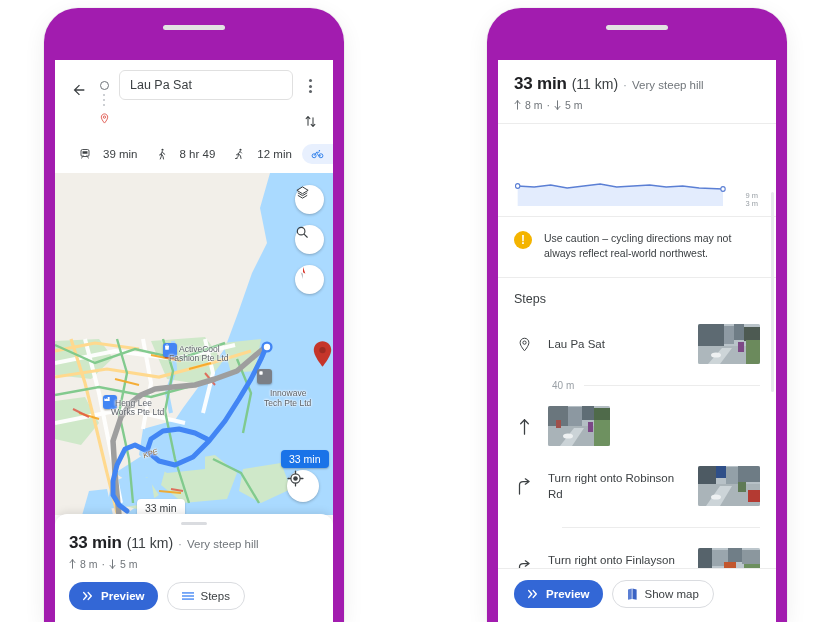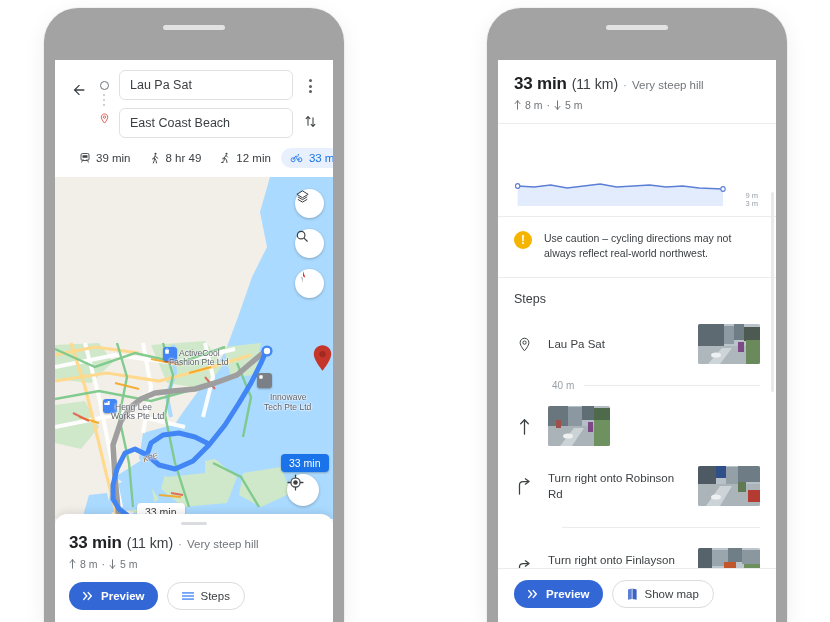--- a/index.html
+++ b/index.html
@@ -7,21 +7,21 @@
     width: 830px; height: 622px;
     background: #ffffff;
     font-family: "Liberation Sans", sans-serif;
     overflow: hidden;
   }
   .stage { position: relative; width: 830px; height: 622px; background:#fff; }
 
   
   .phone {
     position: absolute;
-    background: #a3a3a3;
+    background: #a21caf;
     border-radius: 34px 34px 0 0;
     box-shadow: 0 0 0 1px rgba(0,0,0,0.035), 0 6px 22px rgba(0,0,0,0.07);
     overflow: hidden;
   }
   .phone-left  { left: 44px;  top: 8px;  width: 300px; height: 614px; }
   .phone-right { left: 487px; top: 8px;  width: 300px; height: 614px; }
   .speaker {
     position: absolute; top: 17px; left: 50%; transform: translateX(-50%);
     width: 62px; height: 5px; border-radius: 3px; background: #e2e2e2;
   }
@@ -58,21 +58,21 @@
   .dots-v { display:flex; flex-direction:column; gap:2.5px; align-items:center; }
   .dots-v i { width: 3px; height: 3px; background:#5f6368; border-radius:50%; display:block; }
   .swap-btn { width:26px; flex:0 0 26px; display:flex; align-items:center; justify-content:center; margin-top: 12px; }
 
   
   .modes {
     display: flex; align-items: center; gap: 2px;
     padding: 9px 6px 8px 6px; background:#fff;
   }
   .mode {
-    display:flex; align-items:center; gap: 5px;
+    display:flex; align-items:center; gap: 12px;
     padding: 4px 8px; border-radius: 14px;
     font-size: 11.5px; color: #3c4043; white-space: nowrap;
   }
   .mode.active { background: #e8f0fe; color: #1a73e8; }
   .mode .ic { display:flex; align-items:center; }
 
   
   .map { position: relative; height: 342px; overflow: hidden; background:#aadaff; }
   .map svg { position:absolute; inset:0; }
   .map-label {
@@ -188,23 +188,20 @@
               </div>
             <div class="pin-dot">
               <svg width="11" height="13" viewBox="0 0 24 24">
                   <path d="M12 2C8.1 2 5 5.1 5 9c0 5.2 7 13 7 13s7-7.8 7-13c0-3.9-3.1-7-7-7zm0 9.5A2.5 2.5 0 1 1 12 6.5a2.5 2.5 0 0 1 0 5z" fill="none" stroke="#d93025" stroke-width="1.6"></path>
                 </svg>
             </div>
           </div>
           <div class="fields">
             <div class="field">
               <span>Lau Pa Sat</span>
-            </div>
-            <div class="field">
-              <span>East Coast Beach</span>
             </div>
           </div>
           <div style="display:flex;flex-direction:column;align-items:center;">
             <div class="menu-btn">
               <div class="dots-v">
                   <i></i>
                   <i></i>
                   <i></i>
                 </div>
             </div>

